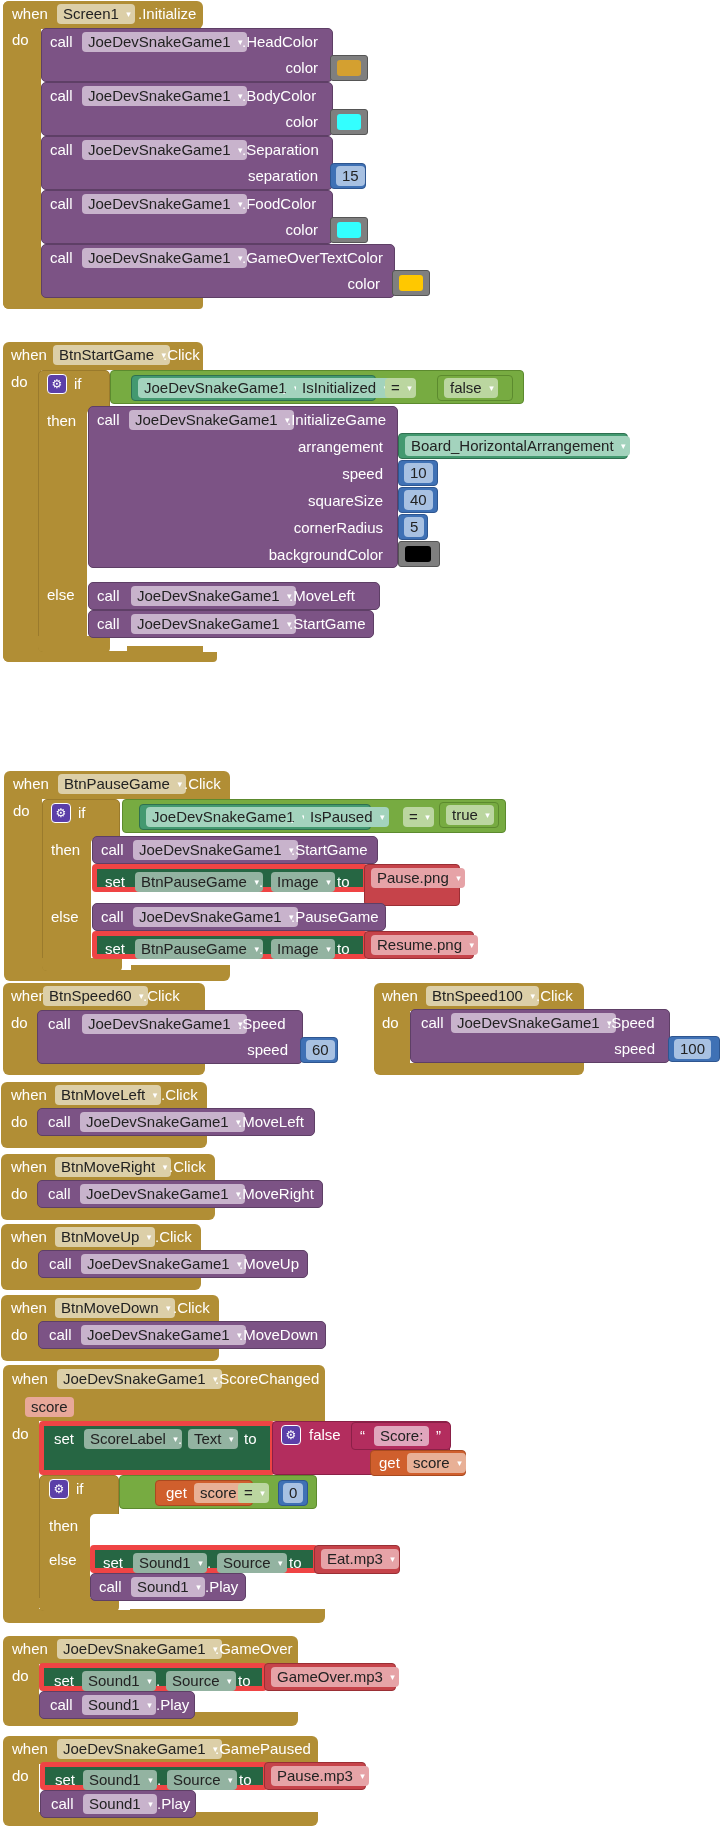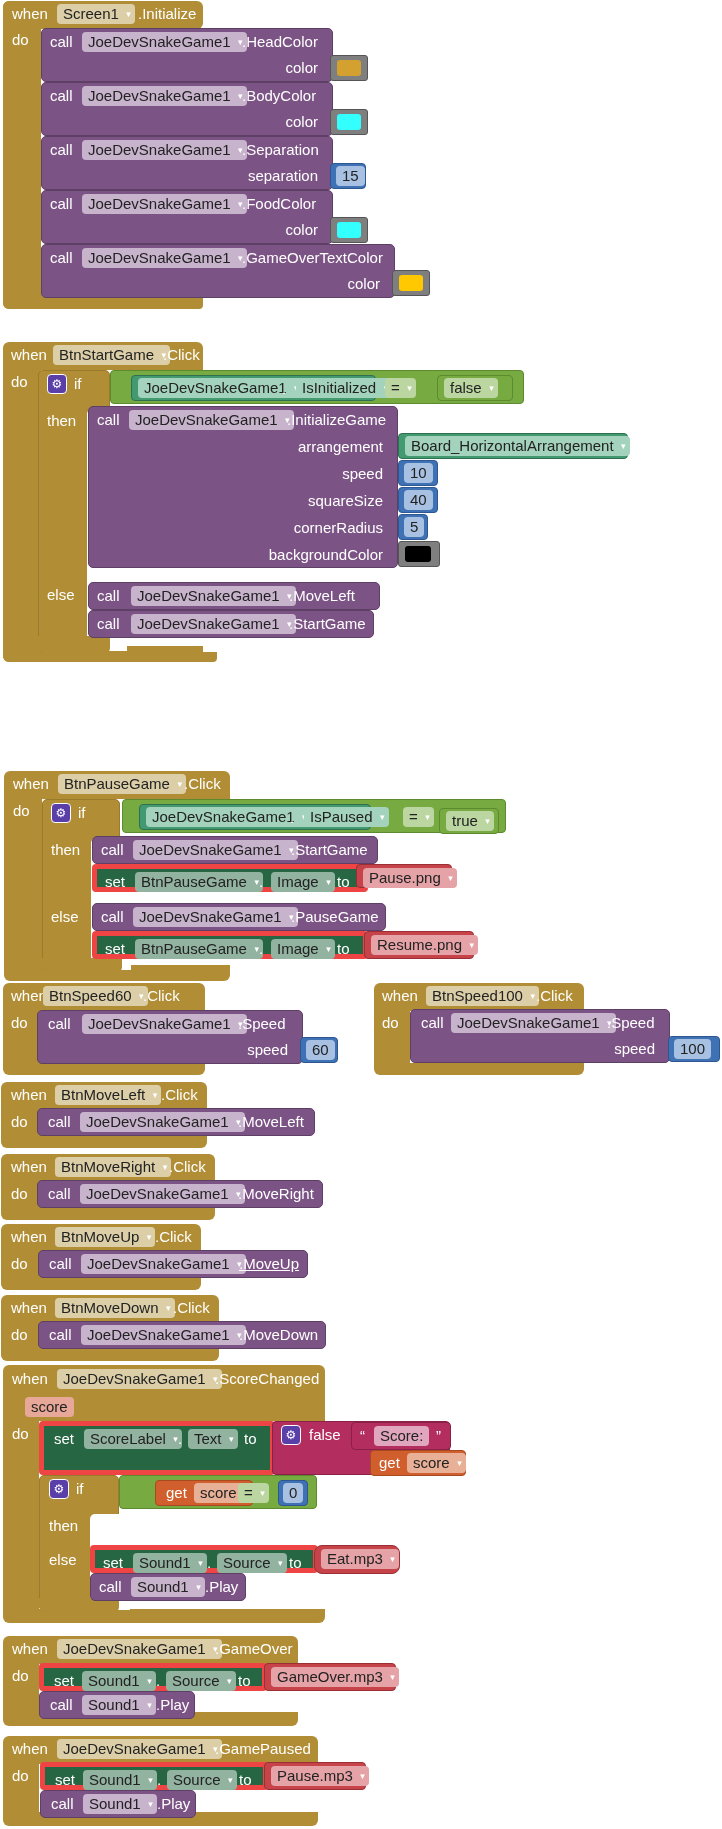--- a/index.html
+++ b/index.html
@@ -179,37 +179,37 @@
   <span class="lbl" style="left:8px;top:107px;">else</span>
 </div>
 <div class="abs" style="left:42px;top:958px;width:80px;height:13px;background:#b18e35;border-radius:0 0 4px 5px;"></div>
 <div class="abs lgreen" style="left:122px;top:799px;width:384px;height:34px;">
   <div class="abs tgreen" style="left:16px;top:4px;width:232px;height:26px;">
     <span class="chip chip-tg" style="left:6px;top:2px;">JoeDevSnakeGame1</span>
     <span class="lbl" style="left:150px;top:3px;">.</span>
     <span class="chip chip-tg" style="left:164px;top:2px;">IsPaused</span>
   </div>
   <span class="chip chip-lg" style="left:280px;top:7px;">=</span>
-  <div class="abs lgreen" style="left:316px;top:8px;width:60px;height:26px;">
+  <div class="abs lgreen" style="left:316px;top:2px;width:60px;height:26px;">
     <span class="chip chip-lg" style="left:6px;top:2px;">true</span>
   </div>
 </div>
 <div class="abs purple" style="left:92px;top:836px;width:286px;height:28px;">
   <span class="lbl" style="left:8px;top:3px;">call</span>
   <span class="chip chip-pu" style="left:40px;top:3px;">JoeDevSnakeGame1</span>
   <span class="lbl" style="left:198px;top:3px;">.StartGame</span>
 </div>
 <div class="abs dgreen" style="left:92px;top:864px;width:276px;height:28px;">
   <span class="lbl" style="left:8px;top:3px;">set</span>
   <span class="chip chip-dg" style="left:38px;top:3px;">BtnPauseGame</span>
   <span class="lbl" style="left:162px;top:3px;">.</span>
   <span class="chip chip-dg" style="left:174px;top:3px;">Image</span>
   <span class="lbl" style="left:240px;top:3px;">to</span>
 </div>
-<div class="abs red" style="left:356px;top:864px;width:96px;height:24px;text-decoration:underline;">
+<div class="abs red" style="left:364px;top:864px;width:96px;height:42px;text-decoration:underline;">
   <span class="chip chip-rd" style="left:6px;top:3px;">Pause.png</span>
 </div>
 <div class="abs purple" style="left:92px;top:903px;width:294px;height:28px;">
   <span class="lbl" style="left:8px;top:3px;">call</span>
   <span class="chip chip-pu" style="left:40px;top:3px;">JoeDevSnakeGame1</span>
   <span class="lbl" style="left:198px;top:3px;">.PauseGame</span>
 </div>
 <div class="abs dgreen" style="left:92px;top:931px;width:276px;height:28px;">
   <span class="lbl" style="left:8px;top:3px;">set</span>
   <span class="chip chip-dg" style="left:38px;top:3px;">BtnPauseGame</span>
@@ -281,21 +281,21 @@
 
 <div class="abs event" style="left:1px;top:1224px;width:200px;height:66px;">
   <span class="lbl" style="left:10px;top:3px;">when</span>
   <span class="chip chip-ev" style="left:54px;top:3px;">BtnMoveUp</span>
   <span class="lbl" style="left:154px;top:3px;">.Click</span>
   <span class="lbl" style="left:10px;top:30px;">do</span>
 </div>
 <div class="abs purple" style="left:38px;top:1250px;width:270px;height:28px;">
   <span class="lbl" style="left:10px;top:3px;">call</span>
   <span class="chip chip-pu" style="left:42px;top:3px;">JoeDevSnakeGame1</span>
-  <span class="lbl" style="left:200px;top:3px;text-decoration:underline;">.MoveUp</span>
+  <span class="lbl" style="left:200px;top:3px;">.MoveUp</span>
 </div>
 
 <div class="abs event" style="left:1px;top:1295px;width:218px;height:66px;">
   <span class="lbl" style="left:10px;top:3px;">when</span>
   <span class="chip chip-ev" style="left:54px;top:3px;">BtnMoveDown</span>
   <span class="lbl" style="left:172px;top:3px;">.Click</span>
   <span class="lbl" style="left:10px;top:30px;">do</span>
 </div>
 <div class="abs purple" style="left:38px;top:1321px;width:288px;height:28px;">
   <span class="lbl" style="left:10px;top:3px;">call</span>
@@ -349,21 +349,21 @@
       <span class="chip chip-bl noarrow" style="left:4px;top:2px;">0</span>
     </div>
 </div>
 <div class="abs dgreen" style="left:90px;top:1545px;width:228px;height:28px;">
   <span class="lbl" style="left:8px;top:3px;">set</span>
   <span class="chip chip-dg" style="left:38px;top:3px;">Sound1</span>
   <span class="lbl" style="left:112px;top:3px;">.</span>
   <span class="chip chip-dg" style="left:122px;top:3px;">Source</span>
   <span class="lbl" style="left:194px;top:3px;">to</span>
 </div>
-<div class="abs red" style="left:314px;top:1545px;width:86px;height:29px;border-radius:8px;">
+<div class="abs red" style="left:314px;top:1545px;width:86px;height:29px;">
   <span class="chip chip-rd" style="left:6px;top:3px;">Eat.mp3</span>
 </div>
 <div class="abs purple" style="left:90px;top:1573px;width:156px;height:28px;">
   <span class="lbl" style="left:8px;top:3px;">call</span>
   <span class="chip chip-pu" style="left:40px;top:3px;">Sound1</span>
   <span class="lbl" style="left:114px;top:3px;">.Play</span>
 </div>
 
 <div class="abs event" style="left:3px;top:1636px;width:295px;height:90px;">
   <div class="abs" style="left:36px;top:28px;width:300px;height:48px;background:#fff;"></div>

